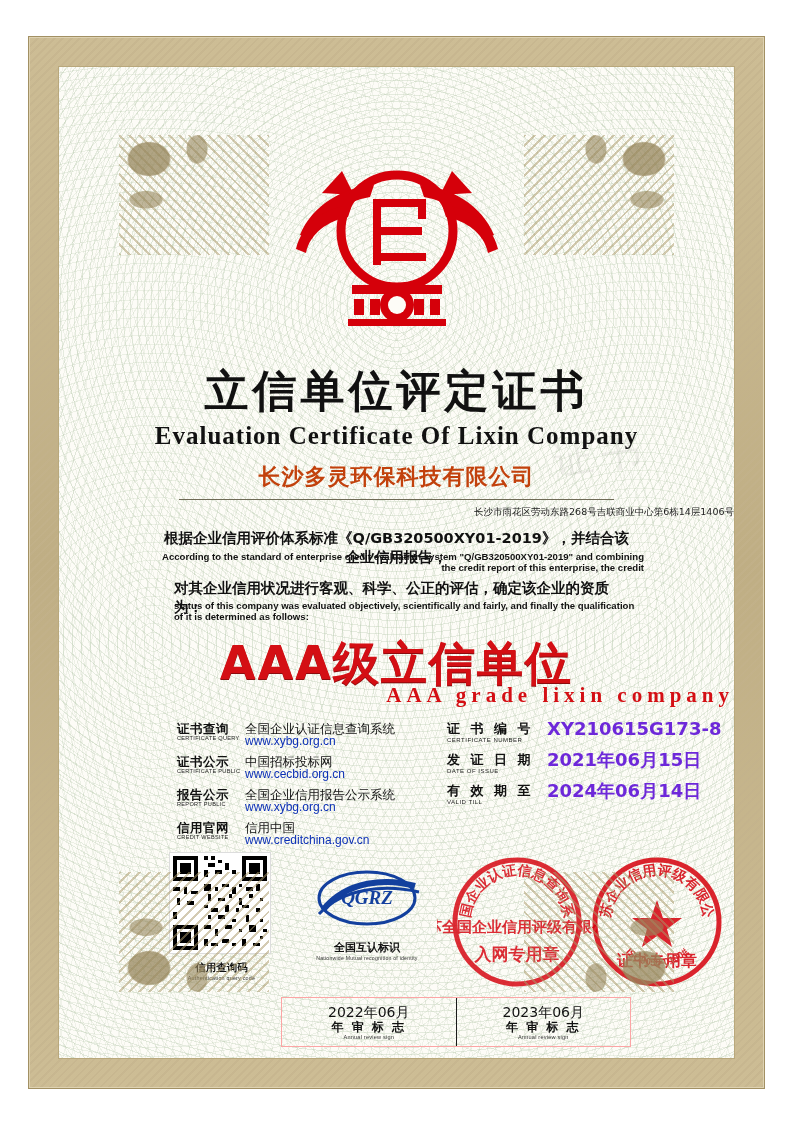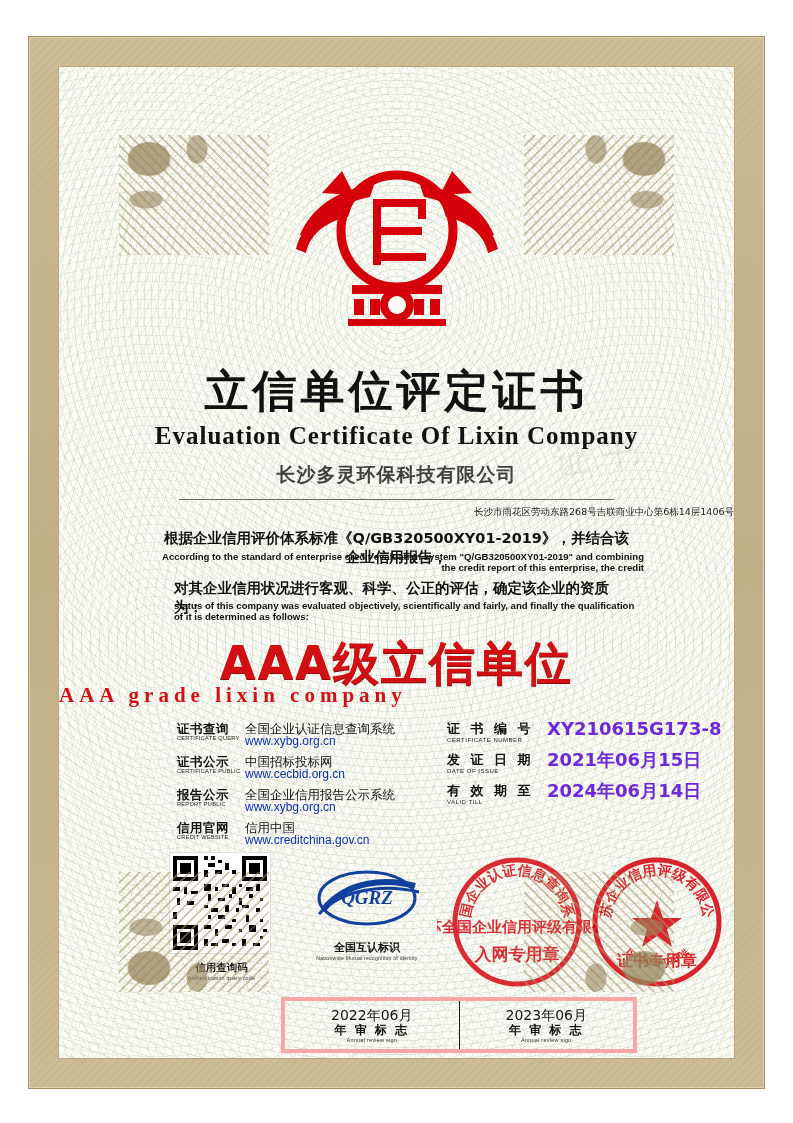--- a/index.html
+++ b/index.html
@@ -70,21 +70,21 @@
     font-size:44px;font-weight:bold;letter-spacing:4px;color:#111;
   }
   .title-en{
     position:absolute;top:355px;left:0;right:0;text-align:center;
     font-family:"Liberation Serif","DejaVu Serif",serif;
     font-size:25px;font-weight:bold;letter-spacing:1px;color:#111;
   }
   .company{
     position:absolute;top:395px;left:0;right:0;text-align:center;
     font-family:"DejaVu Sans","Liberation Sans",sans-serif;
-    font-size:19px;font-weight:bold;color:#404040;letter-spacing:1px;
+    font-size:22px;font-weight:bold;color:#c2410c;letter-spacing:1px;
   }
   .rule{
     position:absolute;left:120px;right:120px;top:432px;
     border-top:1px solid #6f6a55;
   }
   .address{
     position:absolute;top:439px;left:0;right:0;text-align:right;
     font-size:9.5px;color:#1c1c1c;
     font-family:"DejaVu Sans","Liberation Sans",sans-serif;
   }
@@ -108,21 +108,21 @@
     font-size:9.6px;color:#111;font-weight:bold;text-align:left;
     font-family:"Liberation Sans",sans-serif;
   }
   .grade-cn{
     position:absolute;top:566px;left:0;right:0;text-align:center;
     font-family:"DejaVu Sans","Liberation Sans",sans-serif;
     font-size:46px;font-weight:bold;color:#d40f14;letter-spacing:2px;
     text-shadow:0 1px 0 #8d0b0e;
   }
   .grade-en{
-    position:absolute;top:616px;left:0;right:0;text-align:left;
+    position:absolute;top:616px;left:0;right:0;text-align:right;
     font-family:"Liberation Serif","DejaVu Serif",serif;
     font-size:21px;font-weight:bold;color:#d40f14;letter-spacing:5px;
   }
 
   
   .info-left{position:absolute;left:118px;top:655px;width:250px;}
   .info-right{position:absolute;left:388px;top:655px;width:290px;}
   .row{display:flex;align-items:flex-start;margin-bottom:7px;}
   .lab{width:68px;flex:none;}
   .lab .cn{font-size:12.5px;font-weight:bold;color:#111;letter-spacing:.5px;
@@ -150,21 +150,21 @@
     font-family:"DejaVu Sans","Liberation Sans",sans-serif;}
   .qgrz-cap-en{font-size:5.2px;color:#333;letter-spacing:.2px;}
 
   .seal{position:absolute;width:160px;height:160px;}
   .seal-a{left:378px;top:775px;}
   .seal-b{left:518px;top:775px;}
 
   
   .annual{
     position:absolute;left:222px;top:930px;width:348px;height:48px;
-    border:4px solid #fca5a5;display:flex;
+    border:1px solid #fca5a5;display:flex;
   }
   .annual .cell{flex:1;display:flex;flex-direction:column;align-items:center;justify-content:center;}
   .annual .cell + .cell{border-left:1px solid #1a1a1a;}
   .an-date{font-size:14px;color:#111;font-family:"DejaVu Sans","Liberation Sans",sans-serif;line-height:16px;}
   .an-cn{font-size:12px;font-weight:bold;color:#111;letter-spacing:2px;line-height:14px;
     font-family:"DejaVu Sans","Liberation Sans",sans-serif;}
   .an-en{font-size:5.6px;color:#333;letter-spacing:.2px;}
   .watermark{
     position:absolute;right:85px;top:360px;font-size:40px;color:rgba(120,120,120,.10);
     transform:rotate(-8deg);letter-spacing:8px;

